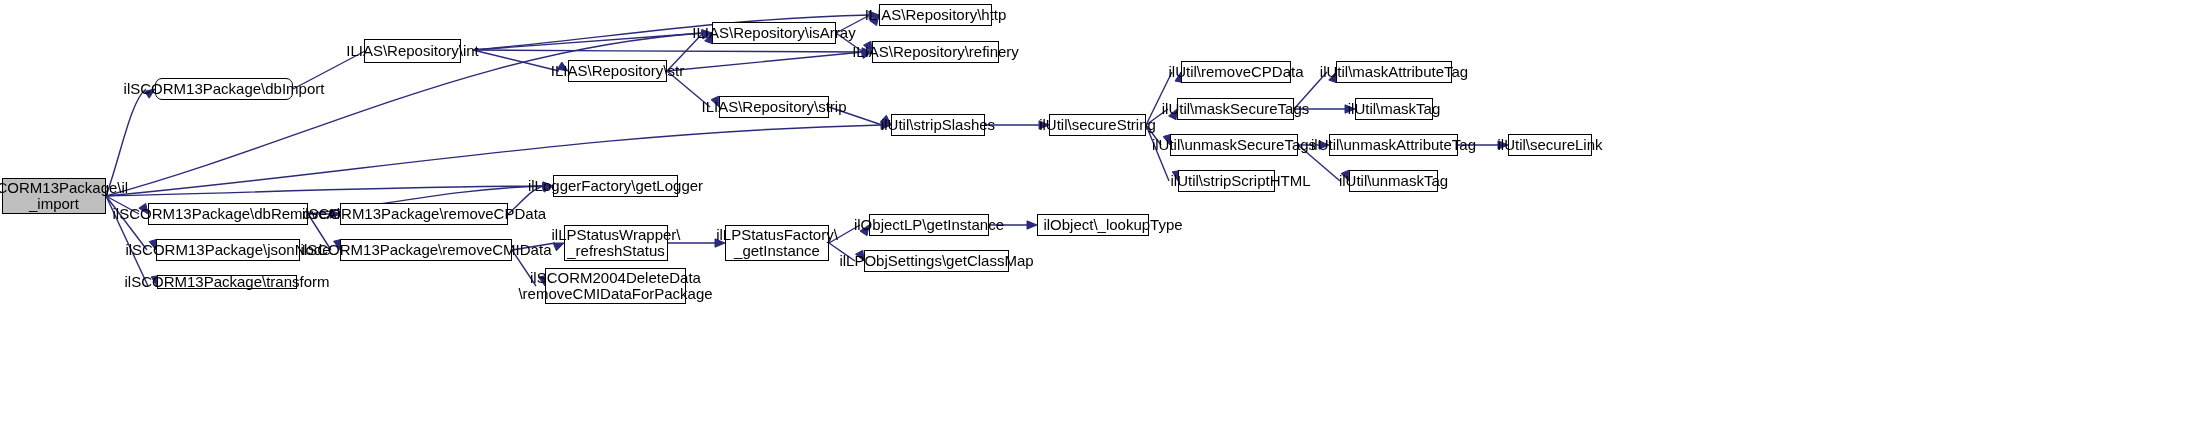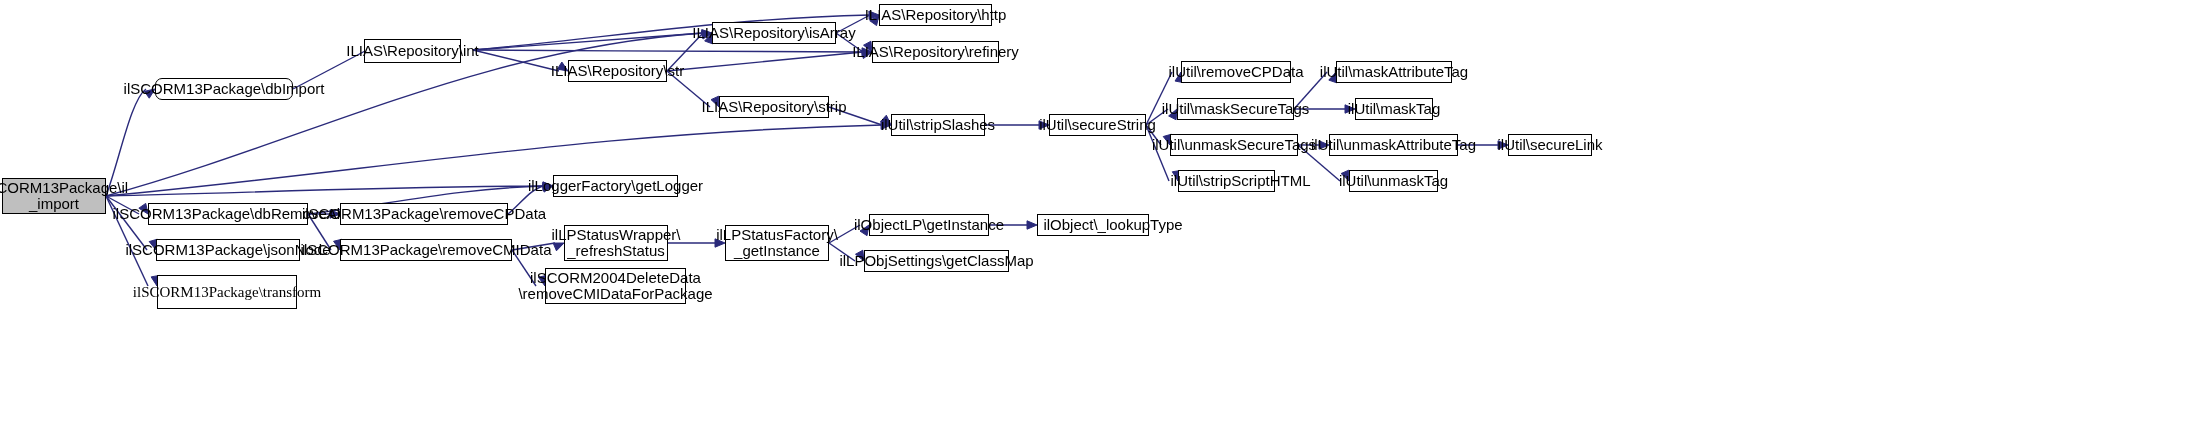--- a/index.html
+++ b/index.html
@@ -115,21 +115,21 @@
       <div class="node" style="left: 1336px; top: 61px; width: 116px; height: 22px;">ilUtil\maskAttributeTag</div>
       <div class="node" style="left: 1355px; top: 98px; width: 78px; height: 22px; text-align: center;">ilUtil\maskTag</div>
       <div class="node" style="left: 1329px; top: 134px; width: 129px; height: 22px;">ilUtil\unmaskAttributeTag</div>
       <div class="node" style="left: 1349px; top: 170px; width: 89px; height: 22px;">ilUtil\unmaskTag</div>
       <div class="node" style="left: 1508px; top: 134px; width: 84px; height: 22px;">ilUtil\secureLink</div>
       <div class="node" style="left: 553px; top: 175px; width: 125px; height: 22px;">ilLoggerFactory\getLogger</div>
       <div class="node" style="left: 148px; top: 203px; width: 160px; height: 22px;">ilSCORM13Package\dbRemoveAll</div>
       <div class="node" style="left: 340px; top: 203px; width: 168px; height: 22px;">ilSCORM13Package\removeCPData</div>
       <div class="node" style="left: 156px; top: 239px; width: 144px; height: 22px;">ilSCORM13Package\jsonNode</div>
       <div class="node" style="left: 340px; top: 239px; width: 172px; height: 22px;">ilSCORM13Package\removeCMIData</div>
-      <div class="node" style="left: 157px; top: 275px; width: 140px; height: 34px; font-family: Liberation Serif, serif;">ilSCORM13Package\transform</div>
+      <div class="node" style="left: 157px; top: 275px; width: 140px; height: 14px;">ilSCORM13Package\transform</div>
       <div class="node" style="left: 564px; top: 225px; width: 104px; height: 36px;">ilLPStatusWrapper\
 _refreshStatus</div>
       <div class="node" style="left: 545px; top: 268px; width: 141px; height: 36px;">ilSCORM2004DeleteData
 \removeCMIDataForPackage</div>
       <div class="node" style="left: 725px; top: 225px; width: 104px; height: 36px;">ilLPStatusFactory\
 _getInstance</div>
       <div class="node" style="left: 869px; top: 214px; width: 120px; height: 22px;">ilObjectLP\getInstance</div>
       <div class="node" style="left: 1037px; top: 214px; width: 112px; height: 22px; padding-left: 40px;">ilObject\_lookupType</div>
       <div class="node" style="left: 864px; top: 250px; width: 145px; height: 22px;">ilLPObjSettings\getClassMap</div>
     </div>

